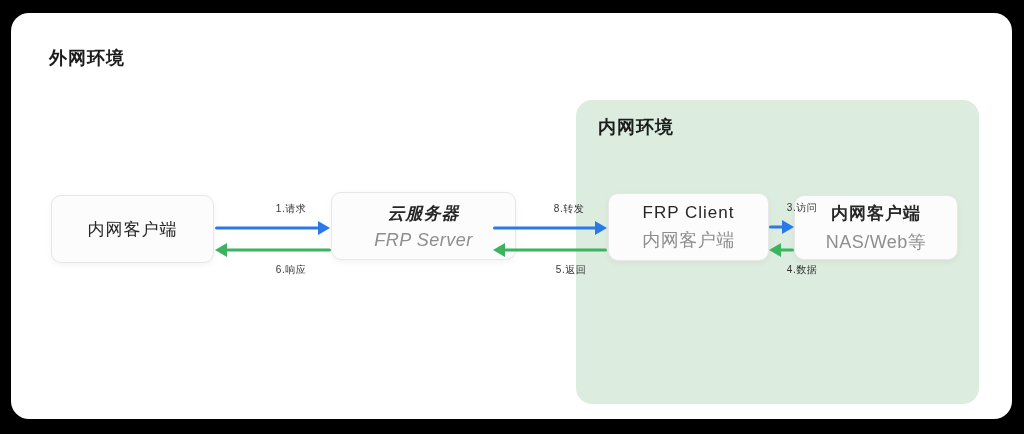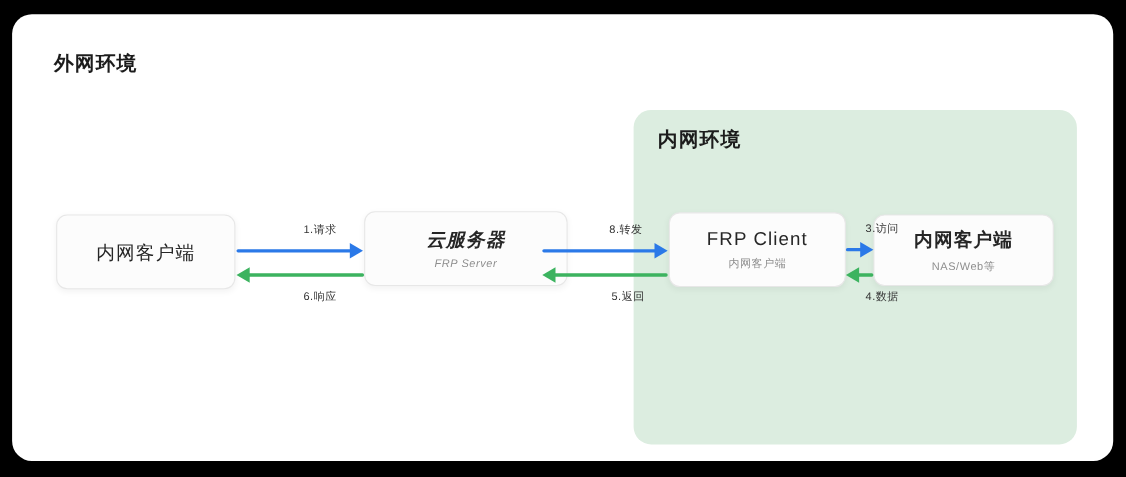--- a/index.html
+++ b/index.html
@@ -43,21 +43,21 @@
     box-shadow: 0 2px 6px rgba(0,0,0,0.05);
     display: flex;
     flex-direction: column;
     align-items: center;
     justify-content: center;
     gap: 5px;
     z-index: 2;
   }
   .node-title { font-size: 17px; color: #262626; font-weight: 500; letter-spacing: 1px; }
   .node-title.strong { font-weight: 600; }
-  .node-subtitle { font-size: 10px; color: #8e8e8e; letter-spacing: 0.5px; }
+  .node-subtitle { font-size: 18px; color: #8e8e8e; letter-spacing: 0.5px; }
 
   .node-external-user { left: 40px;  top: 182px; width: 163px; height: 68px; }
   .node-cloud-server  { left: 320px; top: 179px; width: 185px; height: 68px; font-style: italic; }
   .node-frp-client    { left: 597px; top: 180px; width: 161px; height: 68px; }
   .node-internal-svc  { left: 783px; top: 182px; width: 164px; height: 65px; }
 
   .arrow { position: absolute; height: 14px; z-index: 3; }
   .arrow .shaft {
     position: absolute; top: 50%; transform: translateY(-50%);
     height: 3px; border-radius: 2px;

